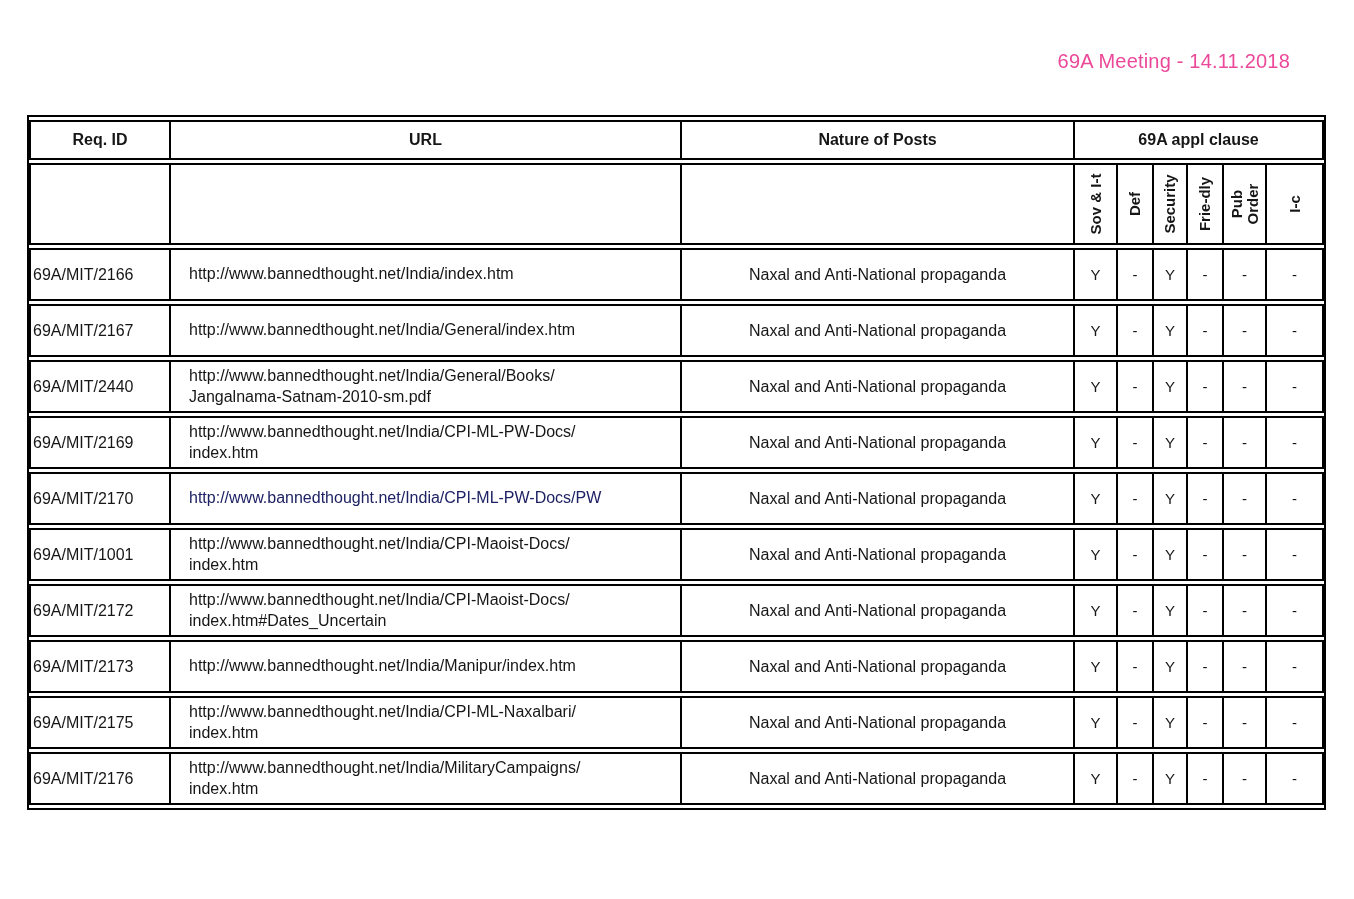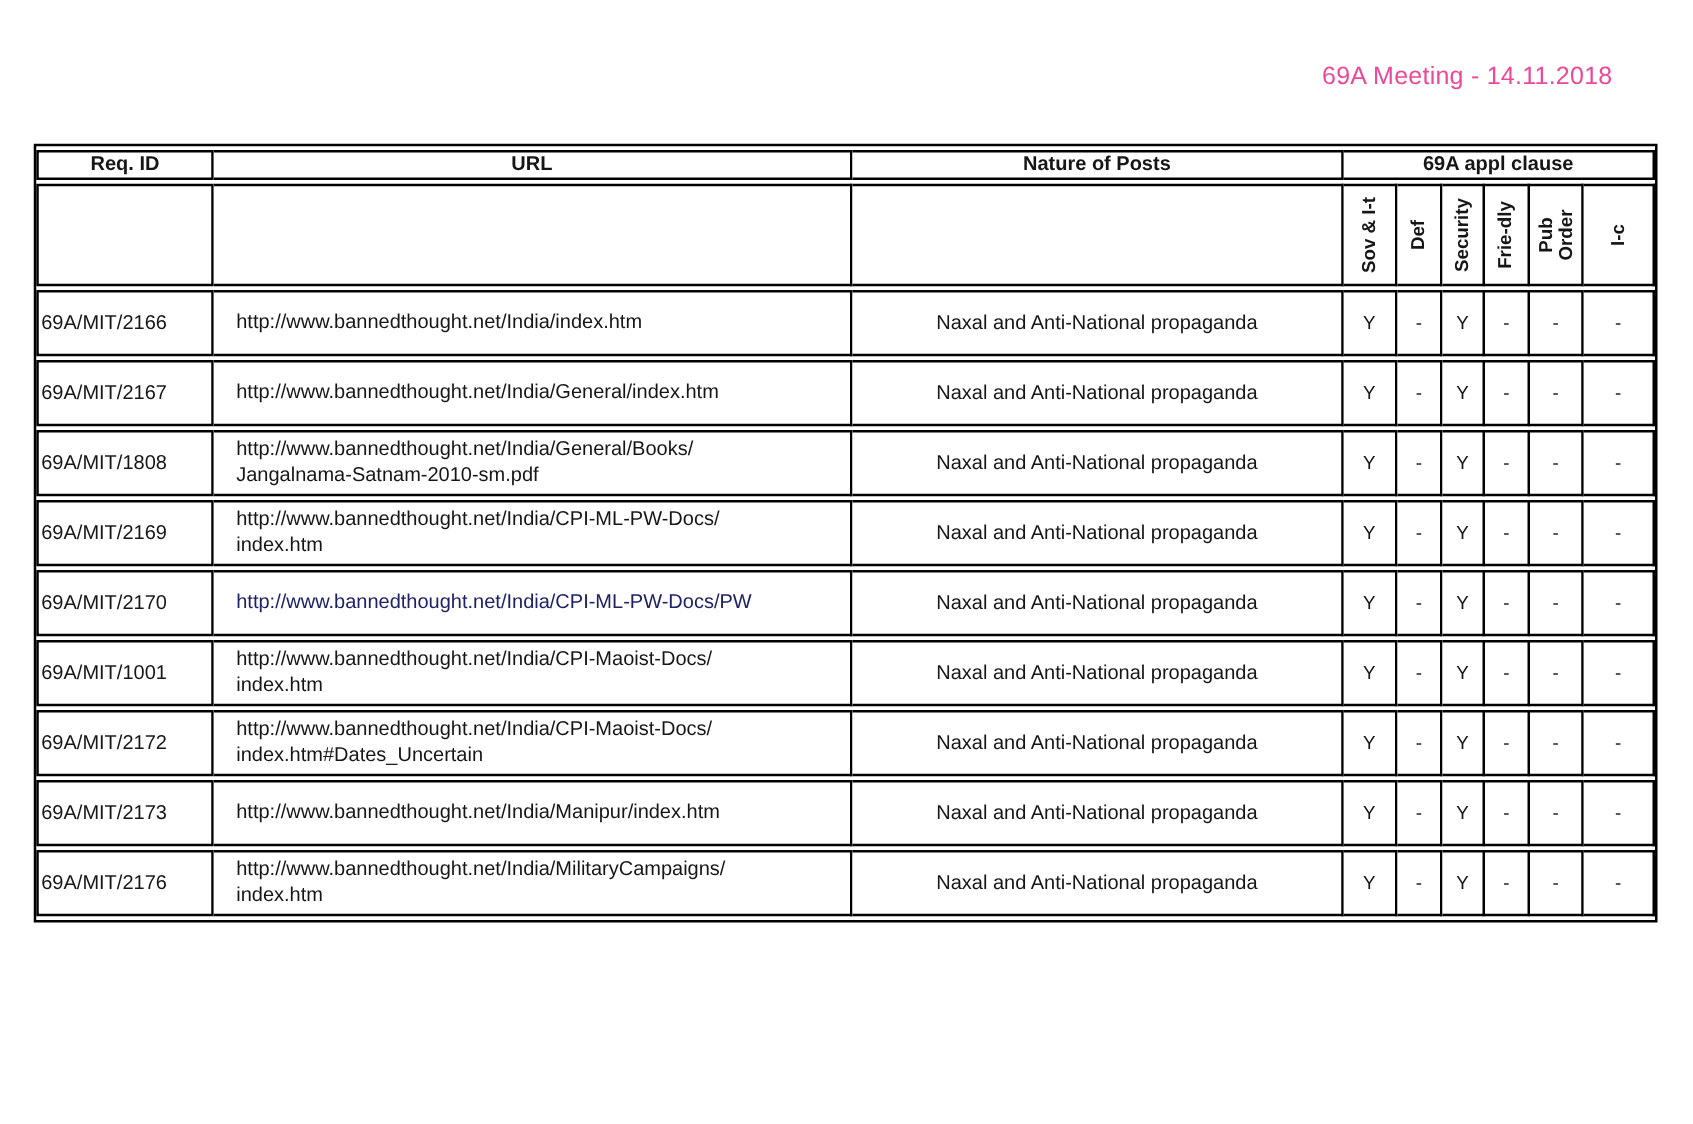--- a/index.html
+++ b/index.html
@@ -35,21 +35,21 @@
   }
   td, th {
     border: 2px solid #000;
     border-left: none;
     overflow: hidden;
     background: #fff;
     vertical-align: middle;
   }
   tr > td:first-child, tr > th:first-child { border-left: 2px solid #000; }
   th.col-head {
-    height: 24px;
+    height: 40px;
     font-size: 16px;
     font-weight: 700;
     text-align: center;
     padding: 0 2px;
   }
   .sub-head td, .sub-head th { height: 82px; }
   th.vert { position: relative; }
   .rot {
     position: absolute;
     left: 50%; top: 50%;
@@ -141,21 +141,21 @@
           <td class="cell-url">http://www.bannedthought.net/India/General/index.htm</td>
           <td class="cell-nature">Naxal and Anti-National propaganda</td>
           <td class="cell-clause">Y</td>
           <td class="cell-clause">-</td>
           <td class="cell-clause">Y</td>
           <td class="cell-clause">-</td>
           <td class="cell-clause">-</td>
           <td class="cell-clause">-</td>
         </tr>
         <tr>
-          <td class="cell-reqid">69A/MIT/1808</td>
+          <td class="cell-reqid">69A/MIT/2440</td>
           <td class="cell-url">http://www.bannedthought.net/India/General/Books/
 Jangalnama-Satnam-2010-sm.pdf</td>
           <td class="cell-nature">Naxal and Anti-National propaganda</td>
           <td class="cell-clause">Y</td>
           <td class="cell-clause">-</td>
           <td class="cell-clause">Y</td>
           <td class="cell-clause">-</td>
           <td class="cell-clause">-</td>
           <td class="cell-clause">-</td>
         </tr>
@@ -202,20 +202,32 @@
           <td class="cell-clause">Y</td>
           <td class="cell-clause">-</td>
           <td class="cell-clause">Y</td>
           <td class="cell-clause">-</td>
           <td class="cell-clause">-</td>
           <td class="cell-clause">-</td>
         </tr>
         <tr>
           <td class="cell-reqid">69A/MIT/2173</td>
           <td class="cell-url">http://www.bannedthought.net/India/Manipur/index.htm</td>
+          <td class="cell-nature">Naxal and Anti-National propaganda</td>
+          <td class="cell-clause">Y</td>
+          <td class="cell-clause">-</td>
+          <td class="cell-clause">Y</td>
+          <td class="cell-clause">-</td>
+          <td class="cell-clause">-</td>
+          <td class="cell-clause">-</td>
+        </tr>
+        <tr>
+          <td class="cell-reqid">69A/MIT/2175</td>
+          <td class="cell-url">http://www.bannedthought.net/India/CPI-ML-Naxalbari/
+index.htm</td>
           <td class="cell-nature">Naxal and Anti-National propaganda</td>
           <td class="cell-clause">Y</td>
           <td class="cell-clause">-</td>
           <td class="cell-clause">Y</td>
           <td class="cell-clause">-</td>
           <td class="cell-clause">-</td>
           <td class="cell-clause">-</td>
         </tr>
         <tr>
           <td class="cell-reqid">69A/MIT/2176</td>

